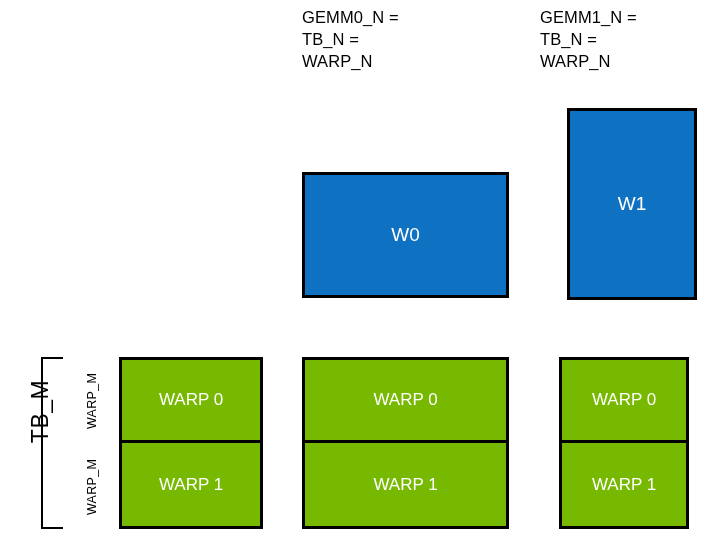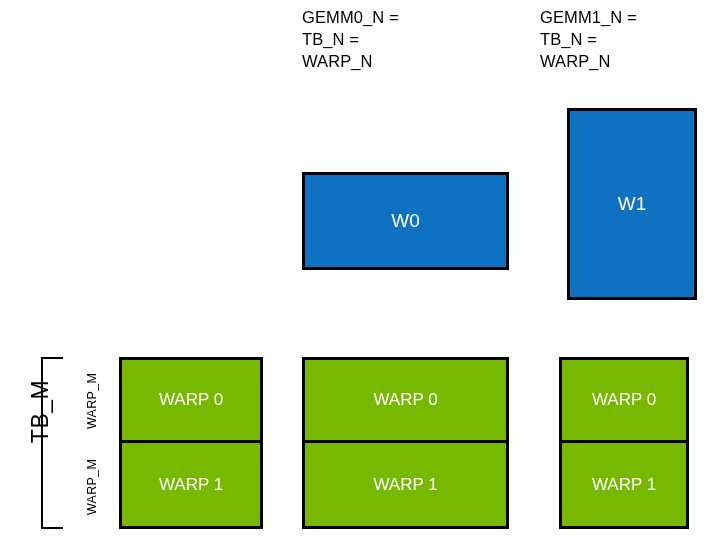--- a/index.html
+++ b/index.html
@@ -39,21 +39,21 @@
     position: absolute;
     background: #0F71C1;
     border: 3px solid #000000;
     box-sizing: border-box;
     display: flex;
     align-items: center;
     justify-content: center;
     color: #ffffff;
     font-size: 19px;
   }
-  #blue-w0 { left: 302px; top: 172px; width: 207px; height: 98px; }
+  #blue-w0 { left: 302px; top: 172px; width: 207px; height: 126px; }
   #blue-w1 { left: 559px; top: 108px; width: 130px; height: 192px; margin-left: 8px; }
 
   
   .green-col {
     position: absolute;
     top: 357px;
     height: 172px;
     border: 3px solid #000000;
     box-sizing: border-box;
     background: #76B900;

